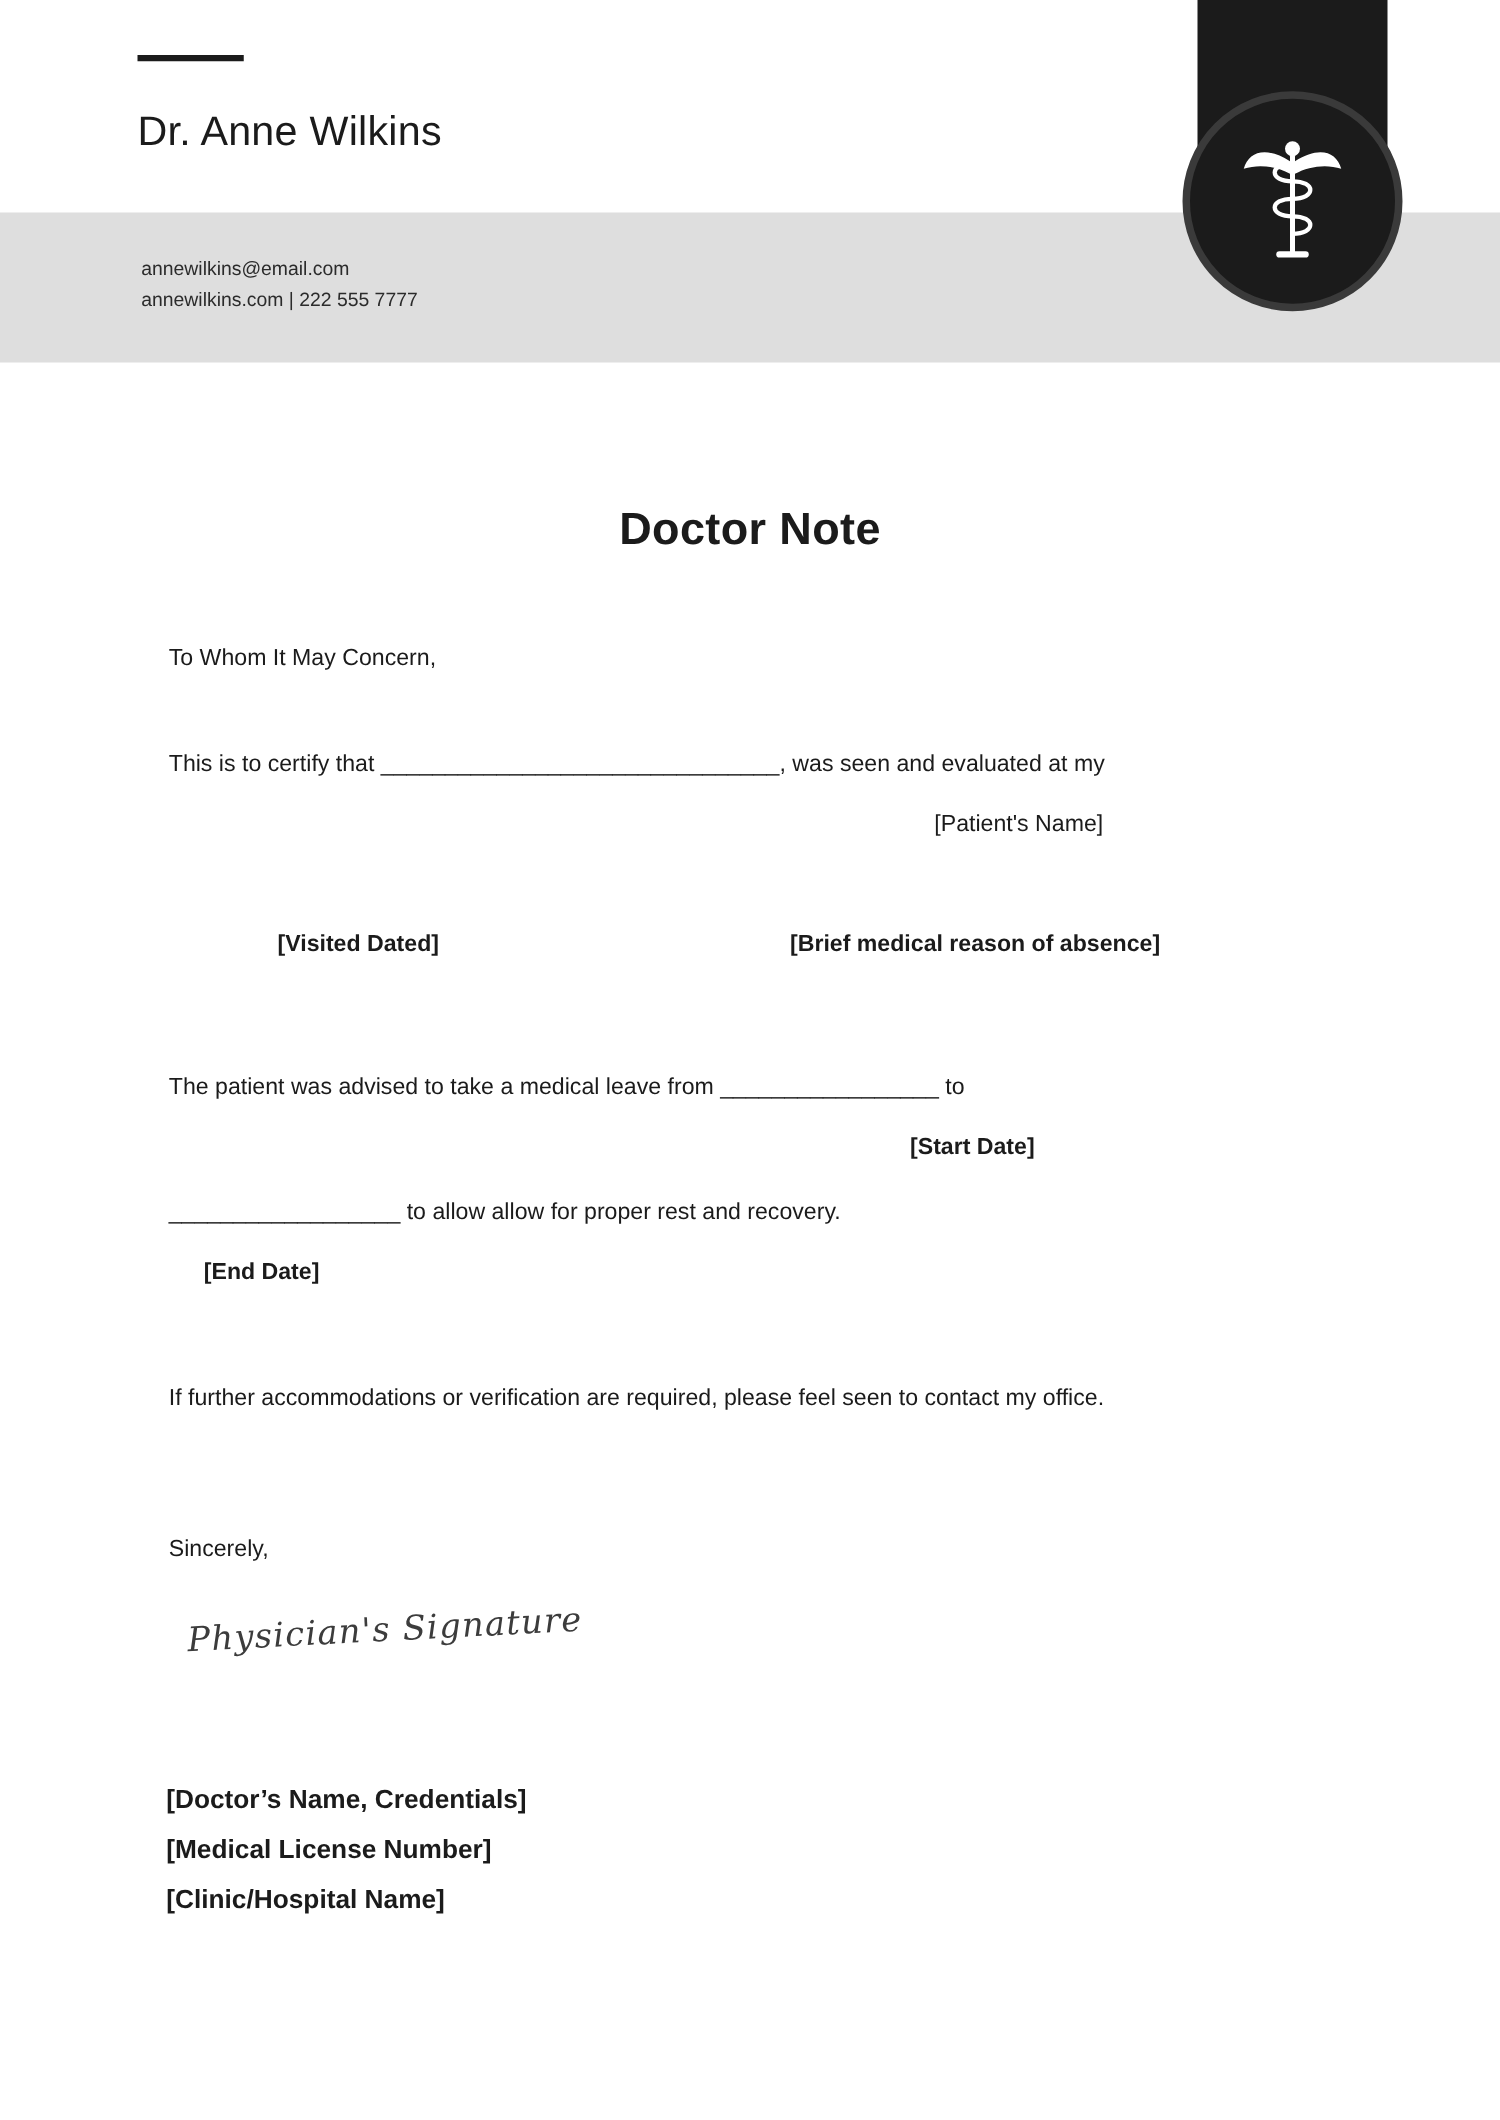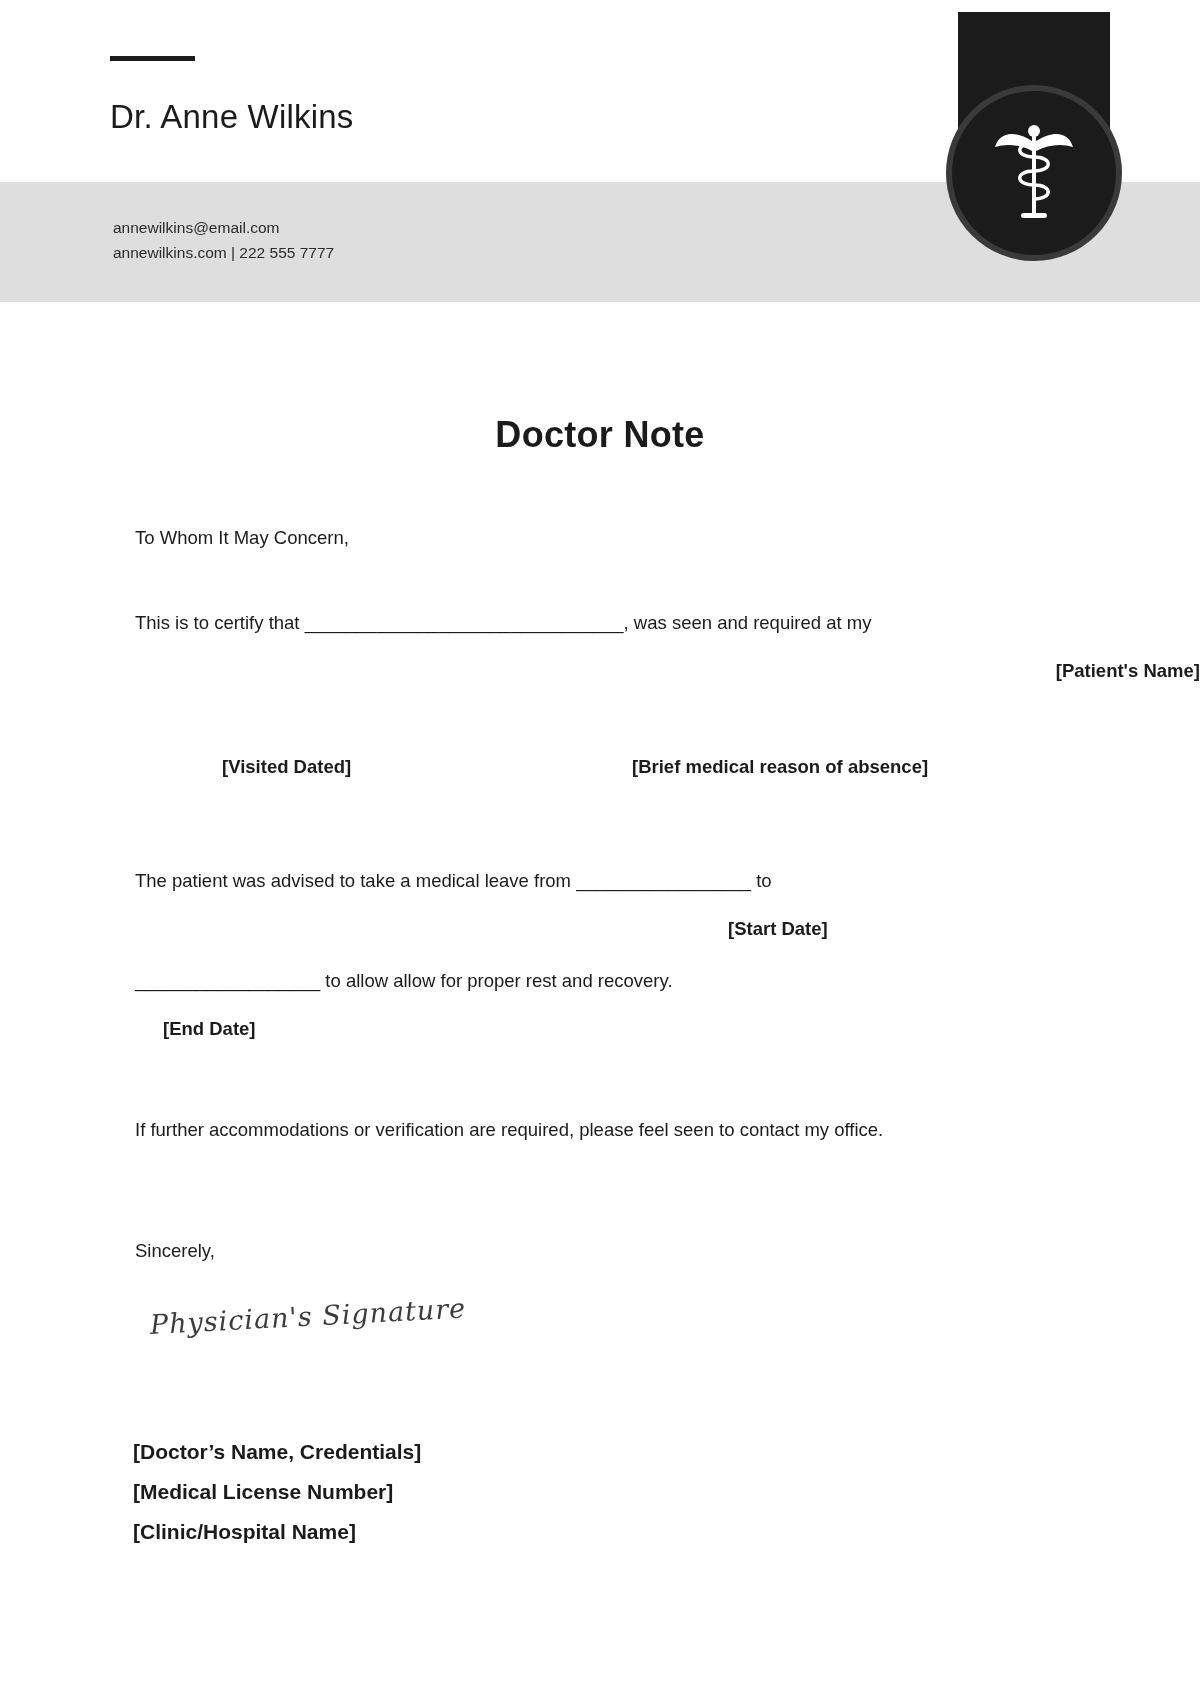--- a/index.html
+++ b/index.html
@@ -11,21 +11,21 @@
     width: 1200px;
     height: 1696px;
     font-family: "Liberation Sans", sans-serif;
     color: #1a1a1a;
     position: relative;
     overflow: hidden;
   }
 
   .page {
     position: absolute;
-    left: 0; top: 12px;
+    left: 0; top: 0;
     width: 1200px;
     height: 1408px;
     background: #ffffff;
   }
 
   
   .header {
     position: absolute;
     left: 0; top: 0;
     width: 1200px;
@@ -115,24 +115,24 @@
     color: #1b1b1b;
   }
 
   .salutation { top: 515px; }
 
   .line1 { top: 600px; }
   .cap1 {
     top: 648px;
     left: 0;
     width: 1200px;
-    text-align: right;
+    text-align: center;
     padding-left: 430px;
     box-sizing: border-box;
-    font-weight: bold;
+    font-weight: normal;
     font-size: 18.5px;
   }
 
   .line2 { top: 700px; }
   .cap2 {
     top: 744px;
     left: 0;
     width: 1200px;
     box-sizing: border-box;
     font-weight: bold;
@@ -221,21 +221,21 @@
           <rect x="30" y="92" width="26" height="5" rx="2.5"></rect>
         </g>
       </svg>
     </div>
   </div>
 
   <div class="title">Doctor Note</div>
 
   <div class="body-text salutation">To Whom It May Concern,</div>
 
-  <div class="body-text line1 ul">This is to certify that _______________________________, was seen and required at my</div>
+  <div class="body-text line1 ul">This is to certify that _______________________________, was seen and evaluated at my</div>
   <div class="body-text cap1">[Patient's Name]</div>
 
   <div class="cap2 body-text" style="left:0;width:1200px;">
     <span class="c2a">[Visited Dated]</span>
     <span class="c2b">[Brief medical reason of absence]</span>
   </div>
 
   <div class="body-text line3 ul">The patient was advised to take a medical leave from _________________ to</div>
   <div class="cap3 body-text" style="left:0;width:1200px;">
     <span>[Start Date]</span>

